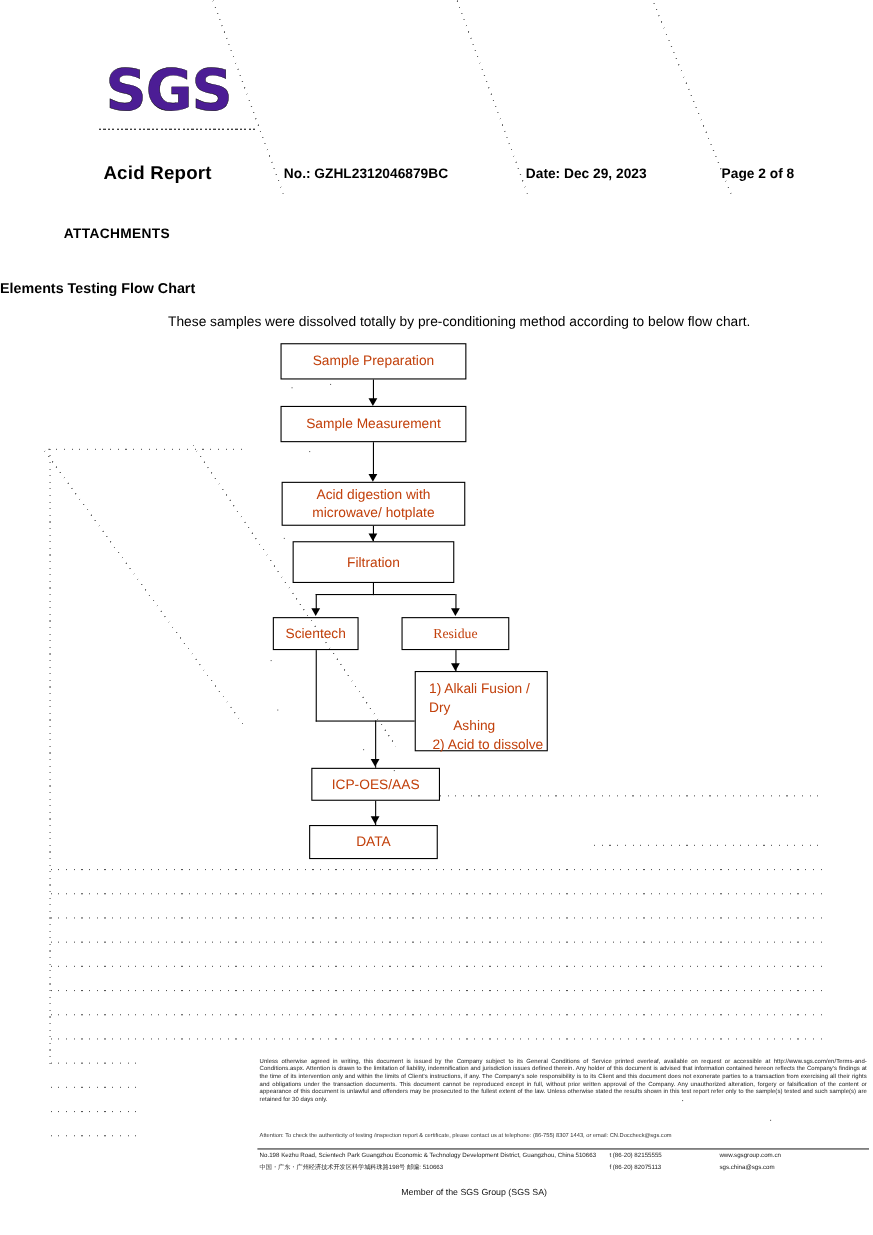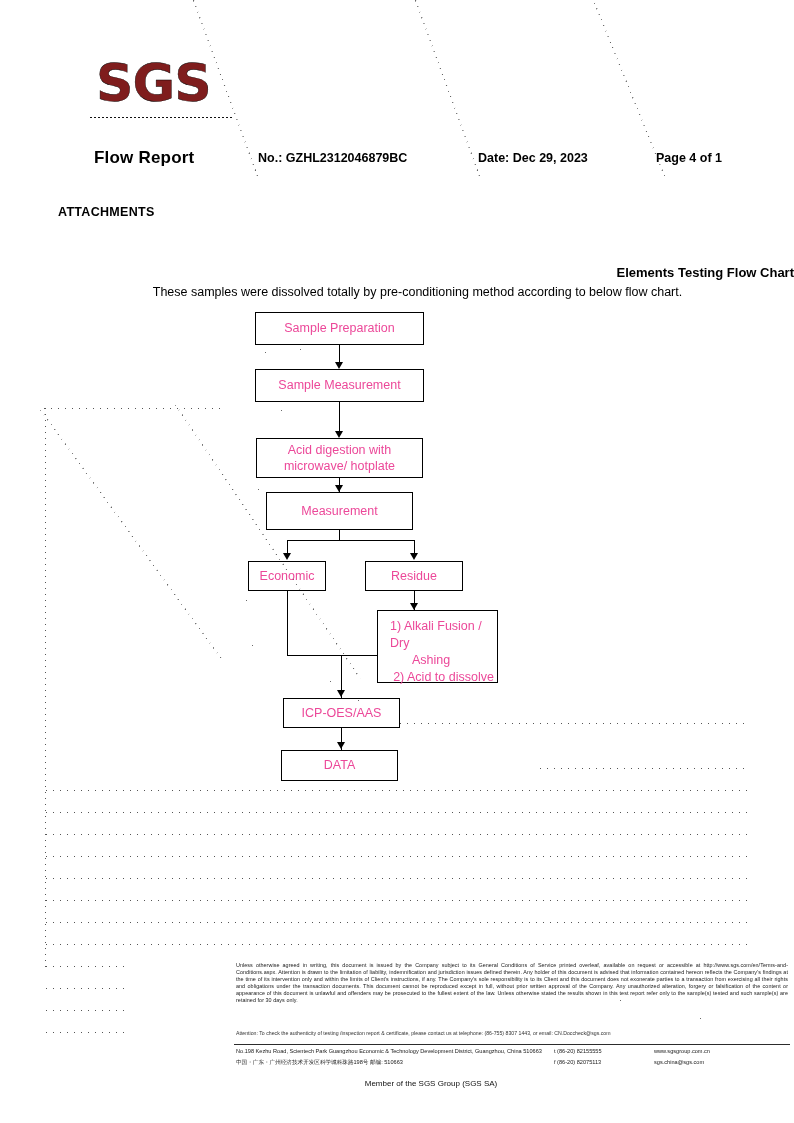--- a/index.html
+++ b/index.html
@@ -48,21 +48,21 @@
     position: absolute;
     left: 96px;
     top: 55px;
     width: 128px;
     height: 56px;
     font-family: "DejaVu Sans", sans-serif;
     font-weight: bold;
     font-size: 52px;
     letter-spacing: -1px;
     line-height: 56px;
-    color: #7f1d1d;
+    color: #4c1d95;
     -webkit-text-stroke: 0.4px #000;
   }
   .logo-underline {
     position: absolute;
     left: 90px;
     top: 117px;
     width: 142px;
     height: 1px;
     background-image: repeating-linear-gradient(to right,#111 0px,#111 2px,transparent 2px,transparent 4px);
   }
@@ -104,24 +104,23 @@
     top: 205px;
     font-size: 12.5px;
     font-weight: bold;
     letter-spacing: .3px;
   }
 
   .chart-title {
     position: absolute;
     left: 0; right: 0;
     top: 254px;
-    text-align: right;
+    text-align: left;
     font-size: 13px;
     font-weight: bold;
-    margin-top: 11px;
   }
   .chart-intro {
     position: absolute;
     left: 0; right: 0;
     top: 285px;
     text-align: center;
     font-size: 12.5px;
     padding-left: 41px;
   }
 
@@ -130,21 +129,21 @@
     position: absolute;
     border: 1px solid #000;
     box-sizing: border-box;
     background: transparent;
     display: flex;
     align-items: center;
     justify-content: center;
     text-align: center;
     font-size: 12.5px;
     line-height: 17px;
-    color: #ec4899;
+    color: #c2410c;
   }
   .node.left-align {
     justify-content: flex-start;
     text-align: left;
     align-items: flex-start;
     padding: 7px 0 0 12px;
   }
   .conn {
     position: absolute;
     background: #000;
@@ -324,24 +323,24 @@
     <div class="speck" style="left:252px; top:645px;"></div>
     <div class="speck" style="left:330px; top:681px;"></div>
     <div class="speck" style="left:358px; top:700px;"></div>
     <div class="speck" style="left:620px; top:1000px;"></div>
     <div class="speck" style="left:700px; top:1018px;"></div>
   </div>
 
   <div class="logo">SGS</div>
   <div class="logo-underline"></div>
 
-  <div class="hdr-title">Flow Report</div>
+  <div class="hdr-title">Acid Report</div>
   <div class="hdr-no">No.: GZHL2312046879BC</div>
   <div class="hdr-date">Date: Dec 29, 2023</div>
-  <div class="hdr-page">Page 4 of 1</div>
+  <div class="hdr-page">Page 2 of 8</div>
 
   <div class="attachments">ATTACHMENTS</div>
 
   <div class="chart-title">Elements Testing Flow Chart</div>
   <div class="chart-intro">These samples were dissolved totally by pre-conditioning method according to below flow chart.</div>
 
   <div>
 
     <div class="node" style="left:255px; top:312px; width:169px; height:33px;">
       <span>Sample Preparation</span>
@@ -357,35 +356,35 @@
 
     <div class="node" style="left:256px; top:438px; width:167px; height:40px; line-height:16px;">
       <span>
         <span>Acid digestion with microwave/ hotplate</span>
       </span>
     </div>
     <div class="conn vline" style="left:339px; top:478px; height:14px;"></div>
     <div class="arrow" style="left:335px; top:485px;"></div>
 
     <div class="node" style="left:266px; top:492px; width:147px; height:38px;">
-      <span>Measurement</span>
+      <span>Filtration</span>
     </div>
 
     <div class="conn vline" style="left:339px; top:530px; height:11px;"></div>
     <div class="conn hline" style="left:287px; top:540px; width:127px;"></div>
     <div class="conn vline" style="left:287px; top:540px; height:16px;"></div>
     <div class="arrow" style="left:283px; top:553px;"></div>
     <div class="conn vline" style="left:414px; top:540px; height:16px;"></div>
     <div class="arrow" style="left:410px; top:553px;"></div>
 
     <div class="node" style="left:248px; top:561px; width:78px; height:30px;">
-      <span>Economic</span>
-    </div>
-
-    <div class="node" style="left:365px; top:561px; width:98px; height:30px;">
+      <span>Scientech</span>
+    </div>
+
+    <div class="node" style="left:365px; top:561px; width:98px; height:30px;font-family:Liberation Serif, serif;">
       <span>Residue</span>
     </div>
     <div class="conn vline" style="left:414px; top:591px; height:19px;"></div>
     <div class="arrow" style="left:410px; top:603px;"></div>
 
     <div class="node left-align" style="left:377px; top:610px; width:121px; height:73px;">
       <span style="display:block; width:100%;">
         <span style="display:block;">1) Alkali Fusion / Dry</span>
         <span style="display:block; padding-left:22px;">Ashing</span>
         <span style="display:block;text-align:center;">2) Acid to dissolve</span>

